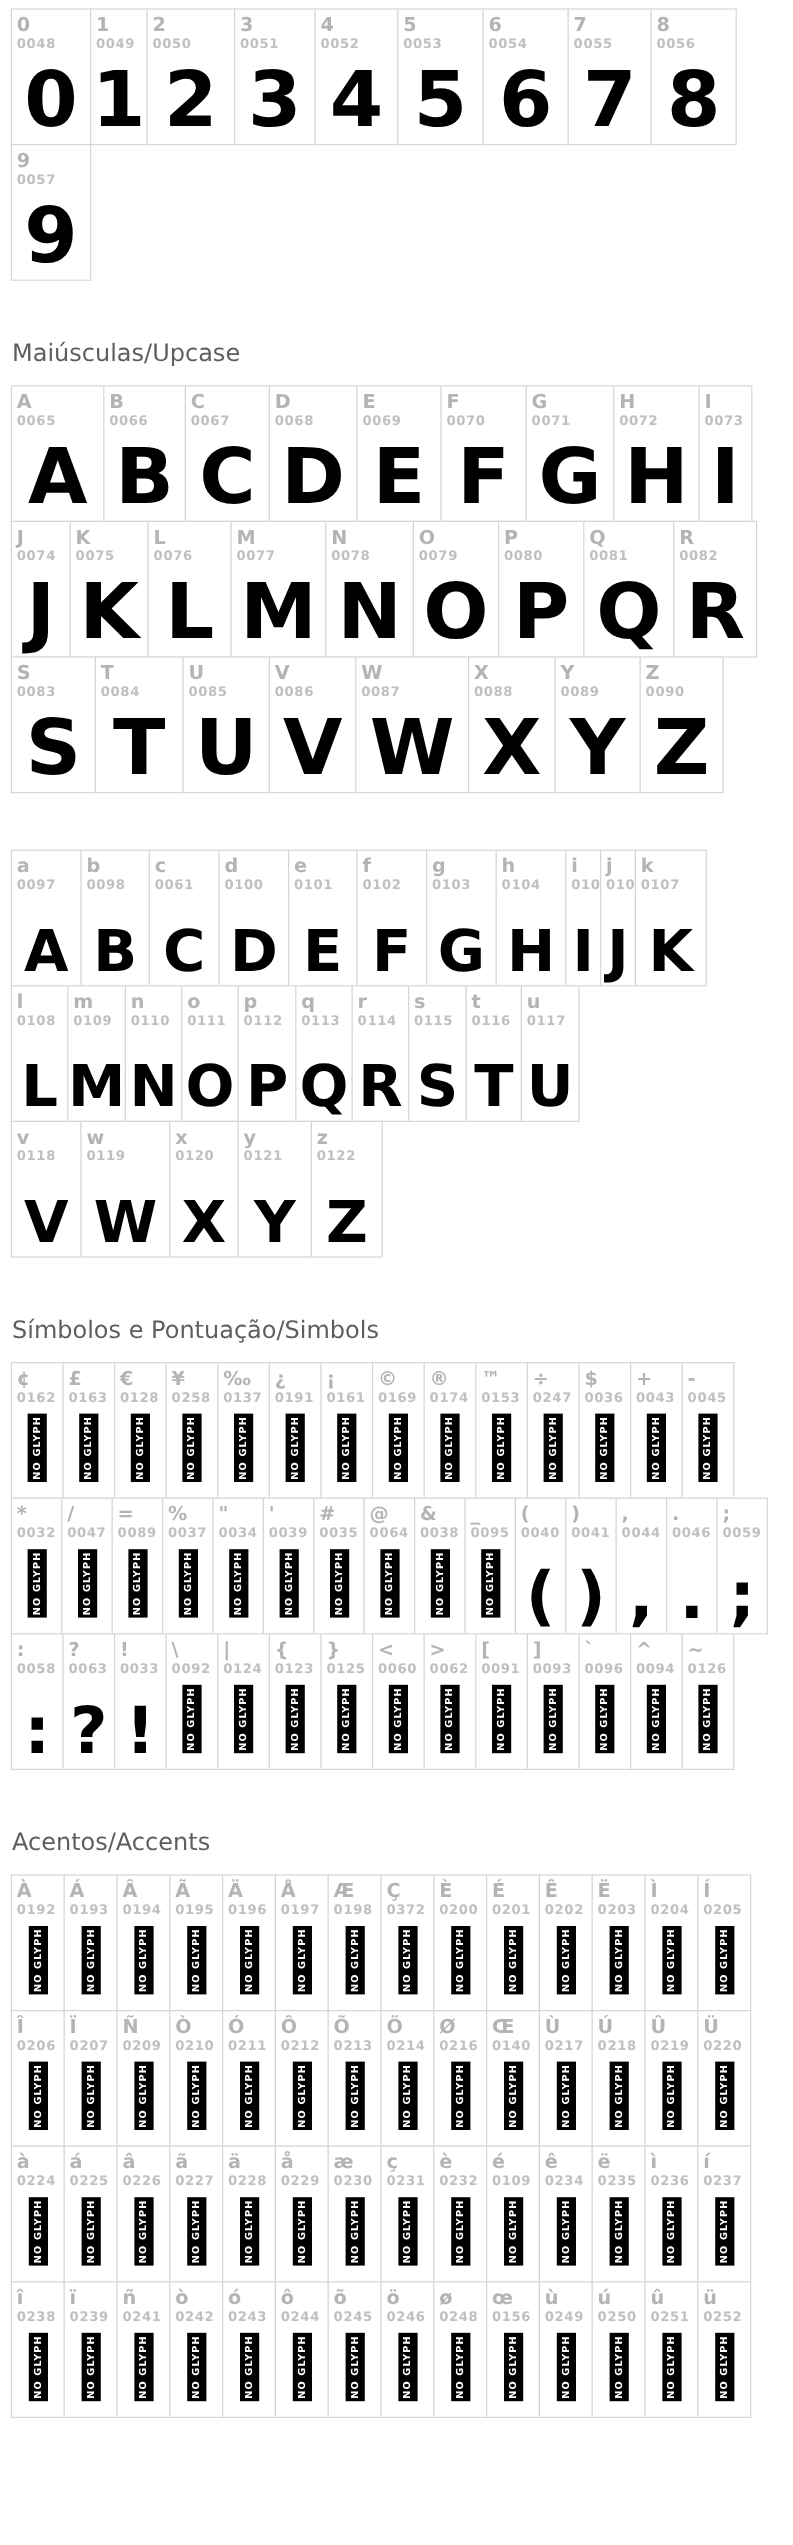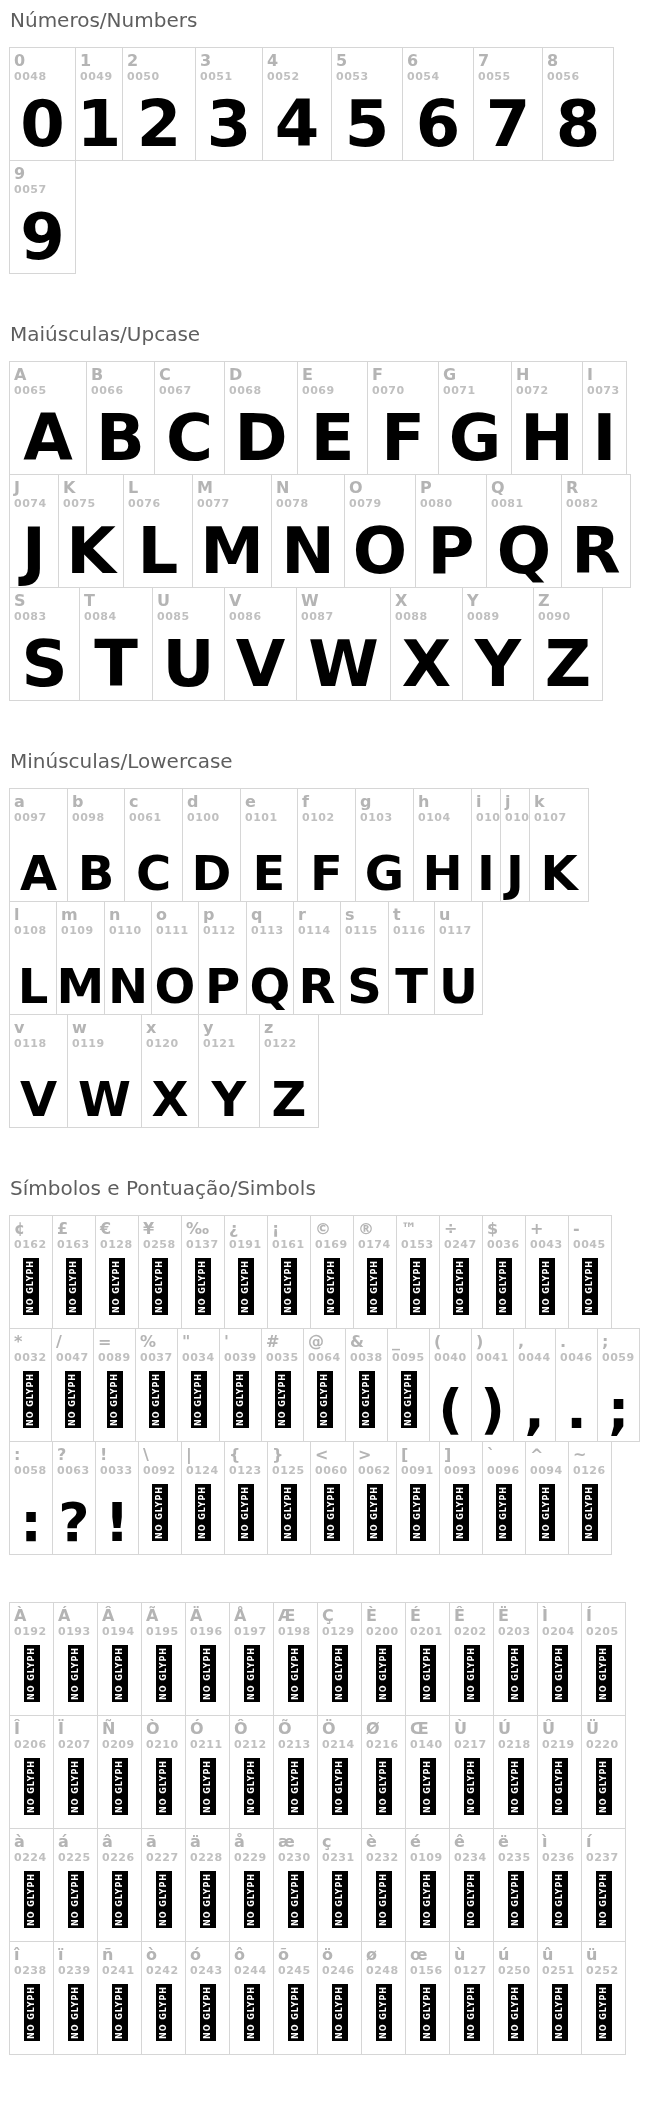--- a/index.html
+++ b/index.html
@@ -17,21 +17,20 @@
   .glyph-md{font-size:48px;}
   .glyph-sym{font-size:54px;}
   .noglyph{position:absolute;left:50%;transform:translateX(-50%);bottom:13px;width:16px;height:57px;background:#000;display:flex;align-items:center;justify-content:center;}
   .noglyph-text{display:block;transform:rotate(-90deg);color:#fff;font-size:8px;font-weight:bold;white-space:nowrap;letter-spacing:1px;font-family:"DejaVu Sans",sans-serif;}
 </style>
 </head>
 <body>
 
 <main id="sheet">
     <section class="section">
-      <h2 class="sec-title">Números/Numbers</h2>
       <div class="grid">
         <div class="row">
           <div class="cell" style="width: 67px;">
             <div class="char">0</div>
             <div class="code">0048</div>
             <div class="glyph glyph-lg">0</div>
           </div>
           <div class="cell" style="width: 48px;">
             <div class="char">1</div>
             <div class="code">0049</div>
@@ -217,21 +216,20 @@
           </div>
           <div class="cell" style="width: 70px;">
             <div class="char">Z</div>
             <div class="code">0090</div>
             <div class="glyph glyph-lg">Z</div>
           </div>
         </div>
       </div>
     </section>
     <section class="section">
-      <h2 class="sec-title">Minúsculas/Lowercase</h2>
       <div class="grid">
         <div class="row">
           <div class="cell" style="width: 59px;">
             <div class="char">a</div>
             <div class="code">0097</div>
             <div class="glyph glyph-md">A</div>
           </div>
           <div class="cell" style="width: 58px;">
             <div class="char">b</div>
             <div class="code">0098</div>
@@ -654,20 +652,21 @@
             <div class="char">~</div>
             <div class="code">0126</div>
             <div class="noglyph">
               <span class="noglyph-text">NO GLYPH</span>
             </div>
           </div>
         </div>
       </div>
     </section>
     <section class="section">
+      <h2 class="sec-title">Acentos/Accents</h2>
       <div class="grid">
         <div class="row">
           <div class="cell" style="width: 45px;">
             <div class="char">À</div>
             <div class="code">0192</div>
             <div class="noglyph">
               <span class="noglyph-text">NO GLYPH</span>
             </div>
           </div>
           <div class="cell" style="width: 45px;">
@@ -707,21 +706,21 @@
           </div>
           <div class="cell" style="width: 45px;">
             <div class="char">Æ</div>
             <div class="code">0198</div>
             <div class="noglyph">
               <span class="noglyph-text">NO GLYPH</span>
             </div>
           </div>
           <div class="cell" style="width: 45px;">
             <div class="char">Ç</div>
-            <div class="code">0129</div>
+            <div class="code">0372</div>
             <div class="noglyph">
               <span class="noglyph-text">NO GLYPH</span>
             </div>
           </div>
           <div class="cell" style="width: 45px;">
             <div class="char">È</div>
             <div class="code">0200</div>
             <div class="noglyph">
               <span class="noglyph-text">NO GLYPH</span>
             </div>
@@ -1028,21 +1027,21 @@
           </div>
           <div class="cell" style="width: 45px;">
             <div class="char">œ</div>
             <div class="code">0156</div>
             <div class="noglyph">
               <span class="noglyph-text">NO GLYPH</span>
             </div>
           </div>
           <div class="cell" style="width: 45px;">
             <div class="char">ù</div>
-            <div class="code">0127</div>
+            <div class="code">0249</div>
             <div class="noglyph">
               <span class="noglyph-text">NO GLYPH</span>
             </div>
           </div>
           <div class="cell" style="width: 45px;">
             <div class="char">ú</div>
             <div class="code">0250</div>
             <div class="noglyph">
               <span class="noglyph-text">NO GLYPH</span>
             </div>

